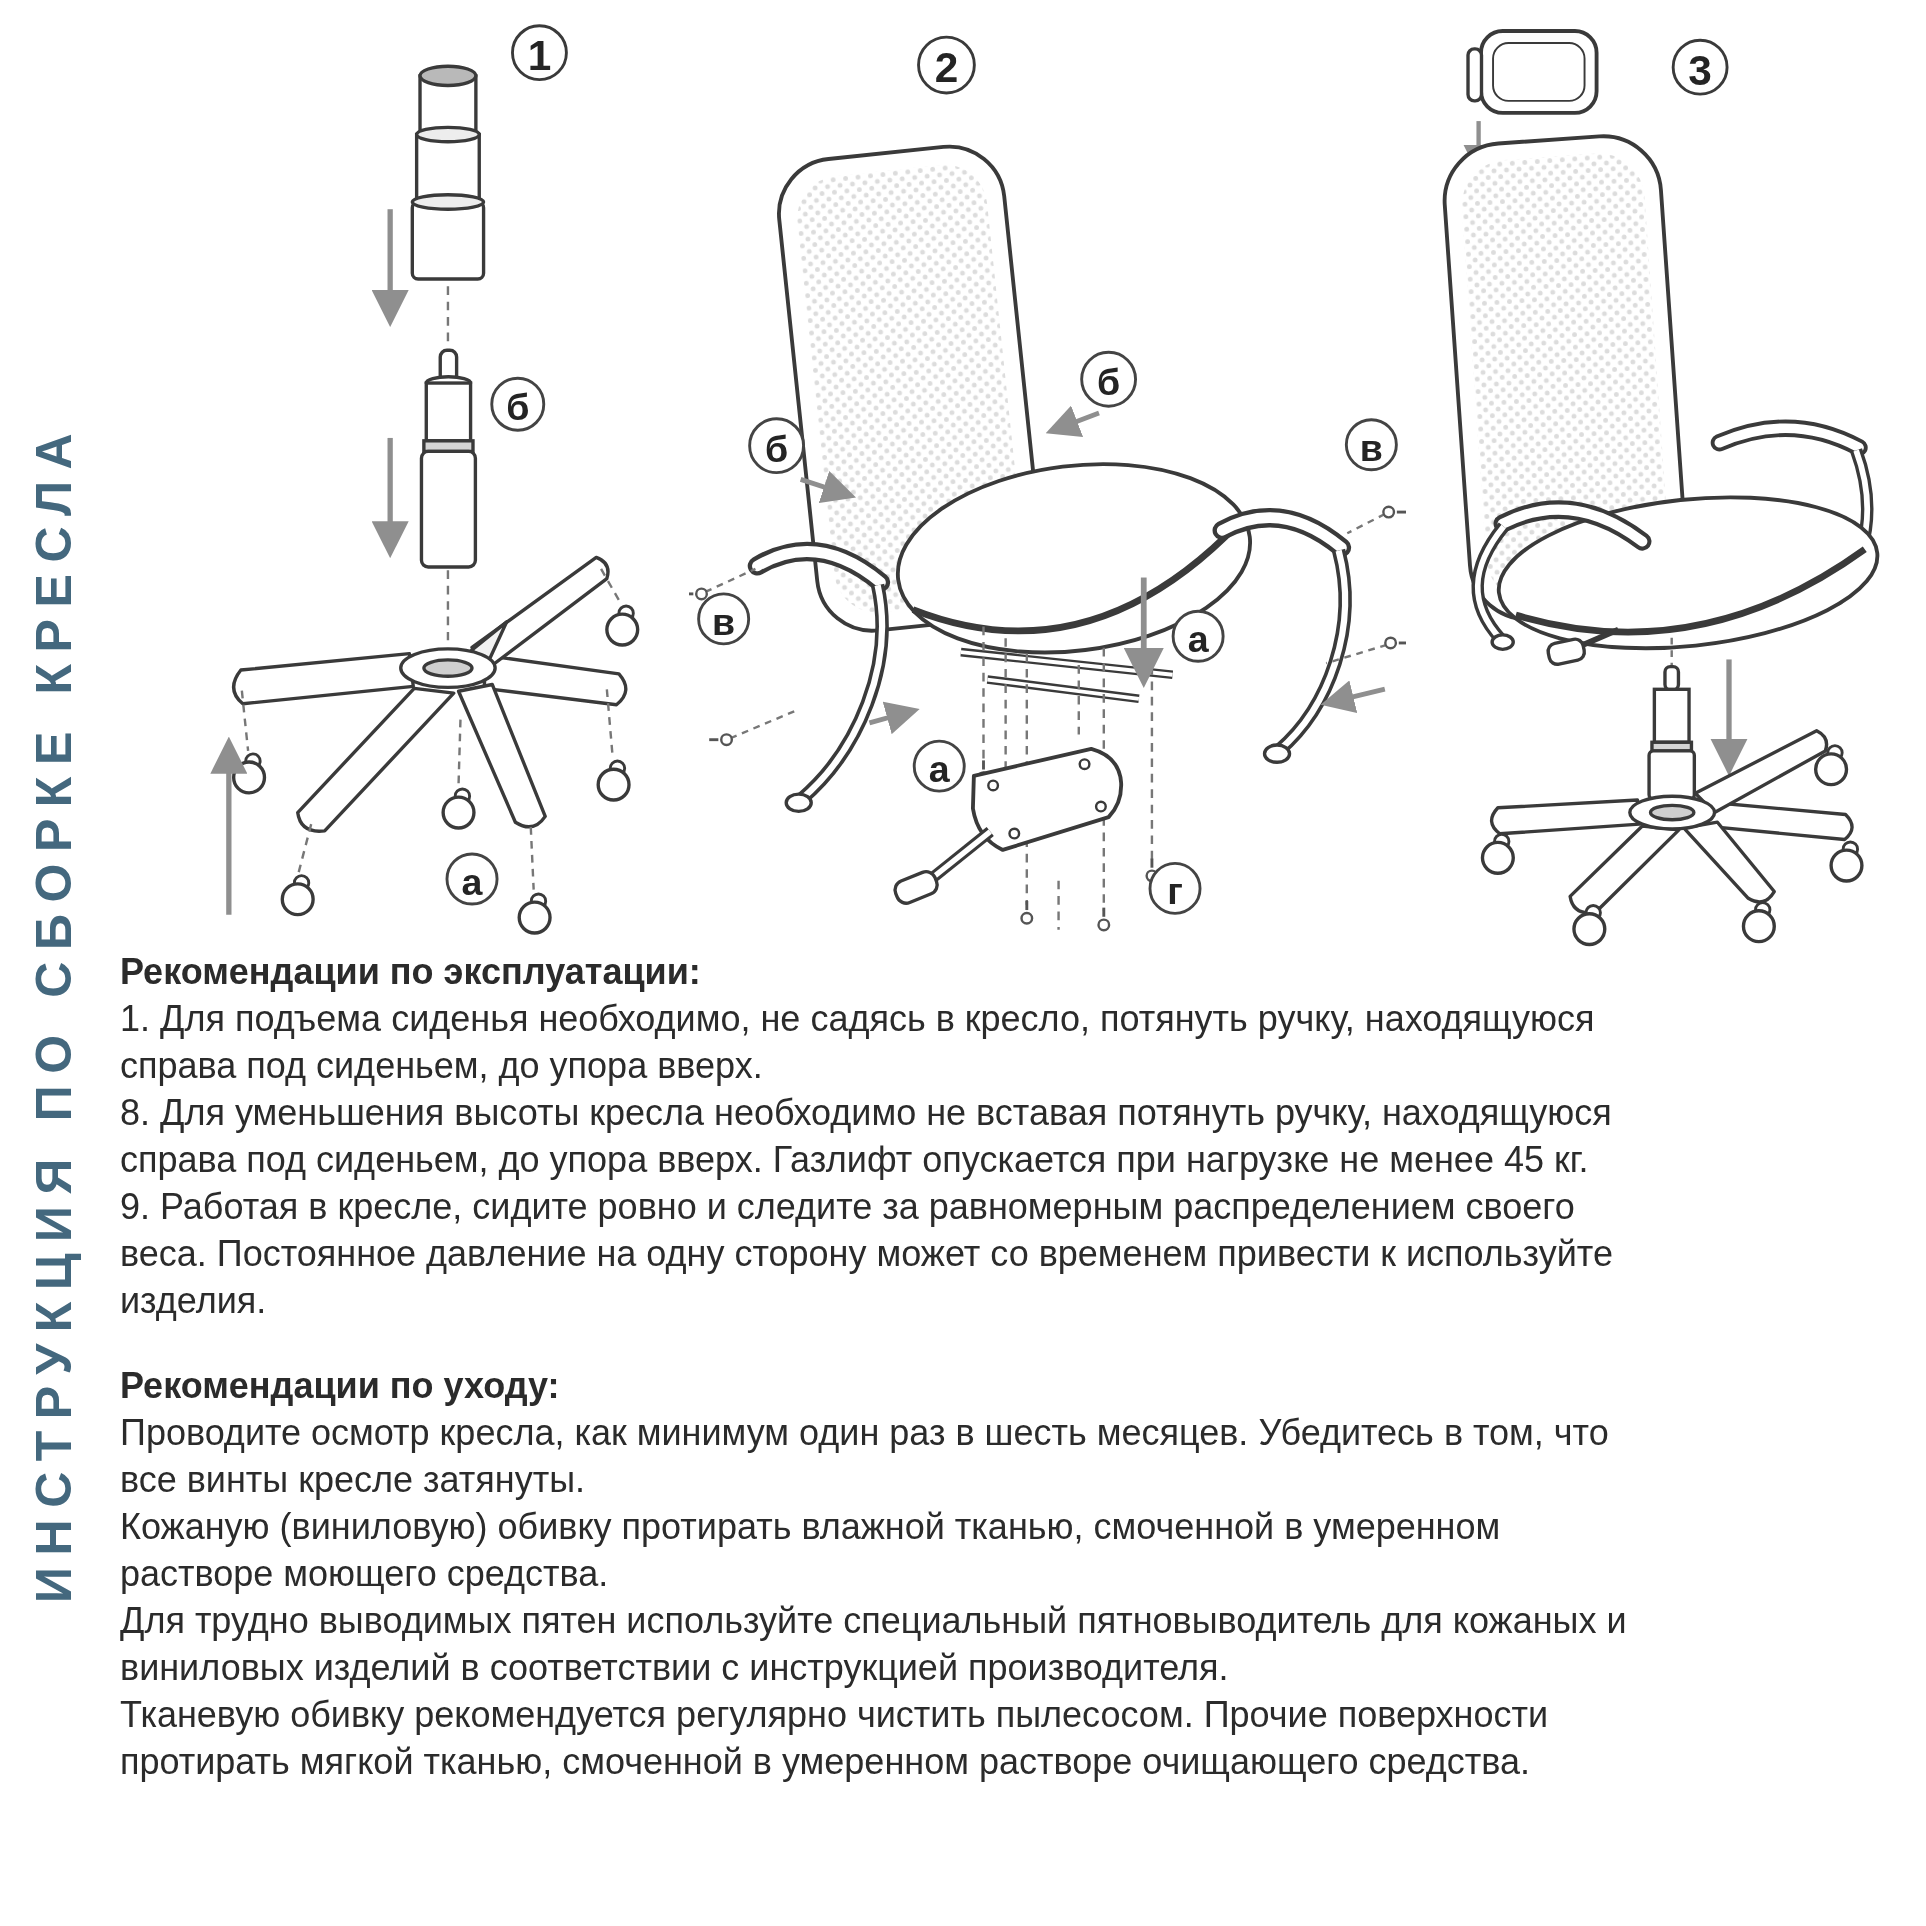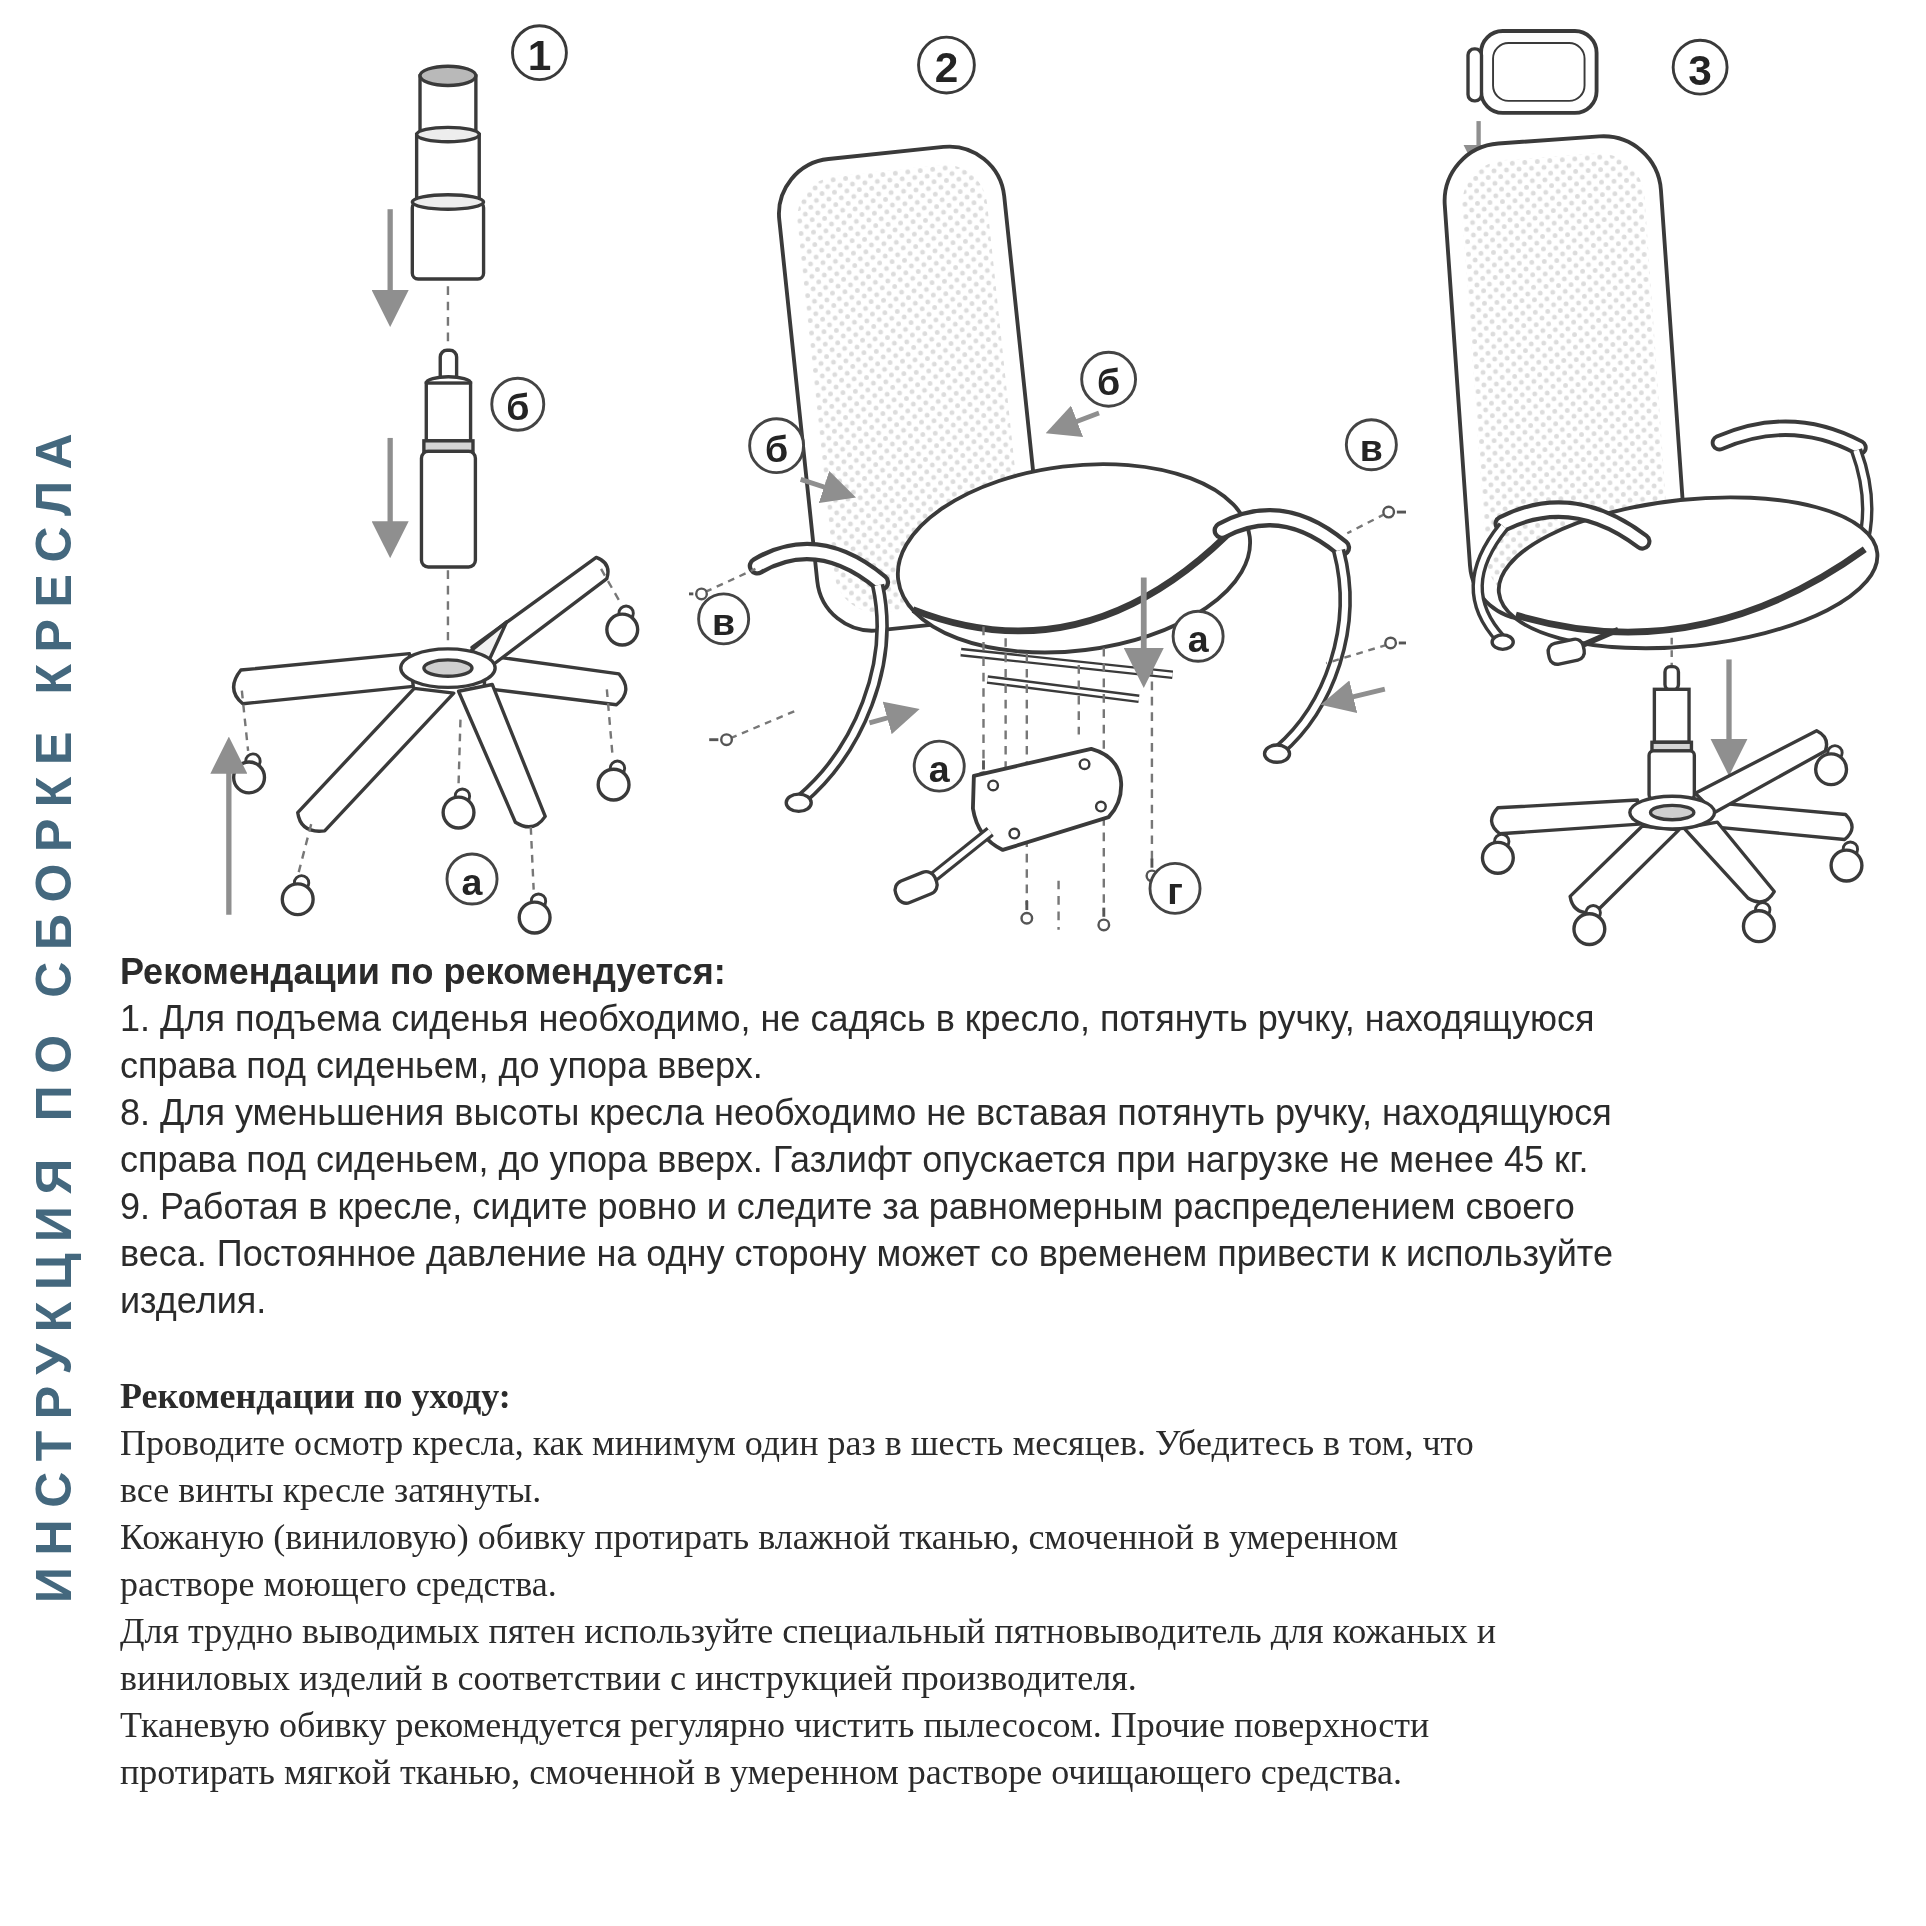--- a/index.html
+++ b/index.html
@@ -16,21 +16,21 @@
   }
   .diagram { position:absolute; top:19px; }
   #diagram1 { left:183px; }
   #diagram2 { left:689px; }
   #diagram3 { left:1411px; }
 
   .content { position:absolute; left:120px; top:948px; width:1786px;
              font-size:36px; line-height:47px; }
   .content .heading { font-weight:bold; }
   .content .line { white-space:nowrap; }
-  .section-care { margin-top:49px;font-family:Liberation Serif, serif; }
+  .section-care { margin-top:38px; }
 
   svg { display:block; }
   svg text { font-family:"Liberation Sans", sans-serif; font-weight:bold; fill:#242424; }
   .badge-num  { font-size:88px; }
   .badge-part { font-size:78px; }
 </style>
 </head>
 <body>
 
 <div class="page">
@@ -260,21 +260,21 @@
     <use href="#caster" x="370" y="1890"></use>
     <use href="#caster" x="722" y="1884"></use>
     <use href="#caster" x="904" y="1758"></use>
     <use href="#caster" x="872" y="1558"></use>
     <circle cx="600" cy="100" r="56" fill="#fff" stroke="#3a3a3a" stroke-width="6"></circle>
     <text x="600" y="106" class="badge-num" text-anchor="middle" dominant-baseline="central">3</text>
   </svg>
 
   <div class="content">
     <div class="section">
-      <div class="heading">Рекомендации по рекомендуется:</div>
+      <div class="heading">Рекомендации по эксплуатации:</div>
       <div class="line">1. Для подъема сиденья необходимо, не садясь в кресло, потянуть ручку, находящуюся</div>
       <div class="line">справа под сиденьем, до упора вверх.</div>
       <div class="line">8. Для уменьшения высоты кресла необходимо не вставая потянуть ручку, находящуюся</div>
       <div class="line">справа под сиденьем, до упора вверх. Газлифт опускается при нагрузке не менее 45 кг.</div>
       <div class="line">9. Работая в кресле, сидите ровно и следите за равномерным распределением своего</div>
       <div class="line">веса. Постоянное давление на одну сторону может со временем привести к используйте</div>
       <div class="line">изделия.</div>
     </div>
     <div class="section section-care">
       <div class="heading">Рекомендации по уходу:</div>

